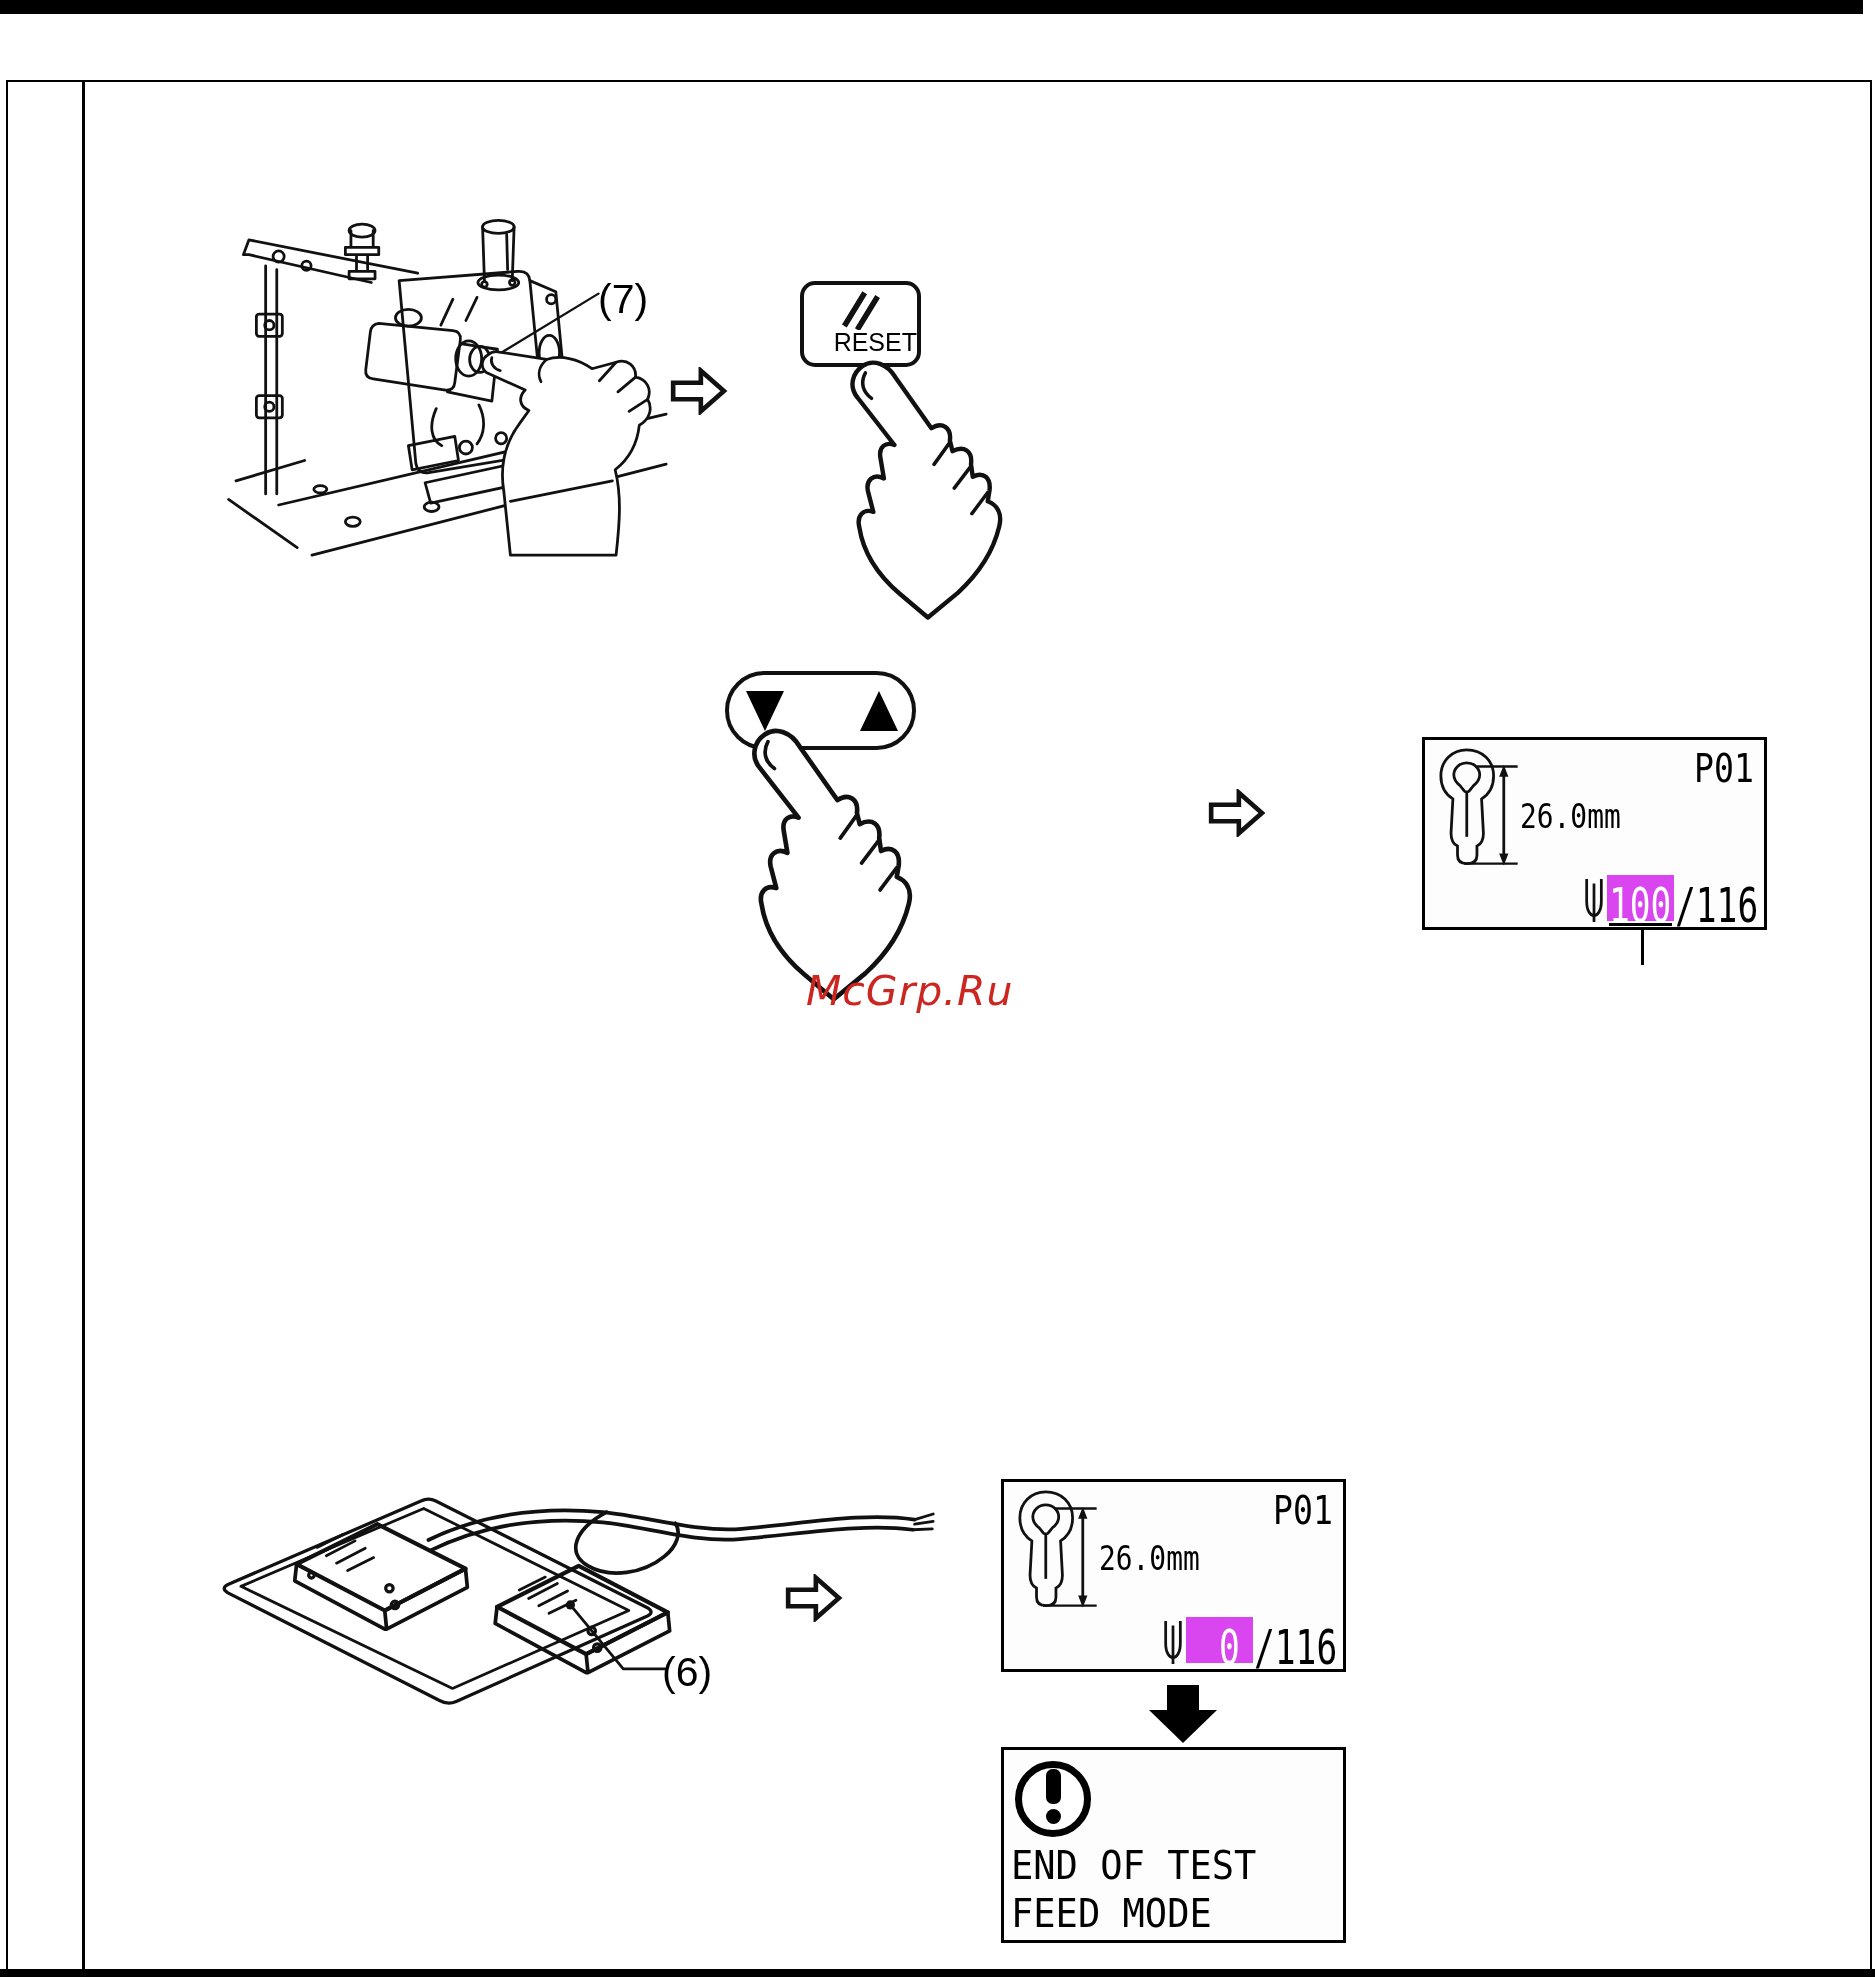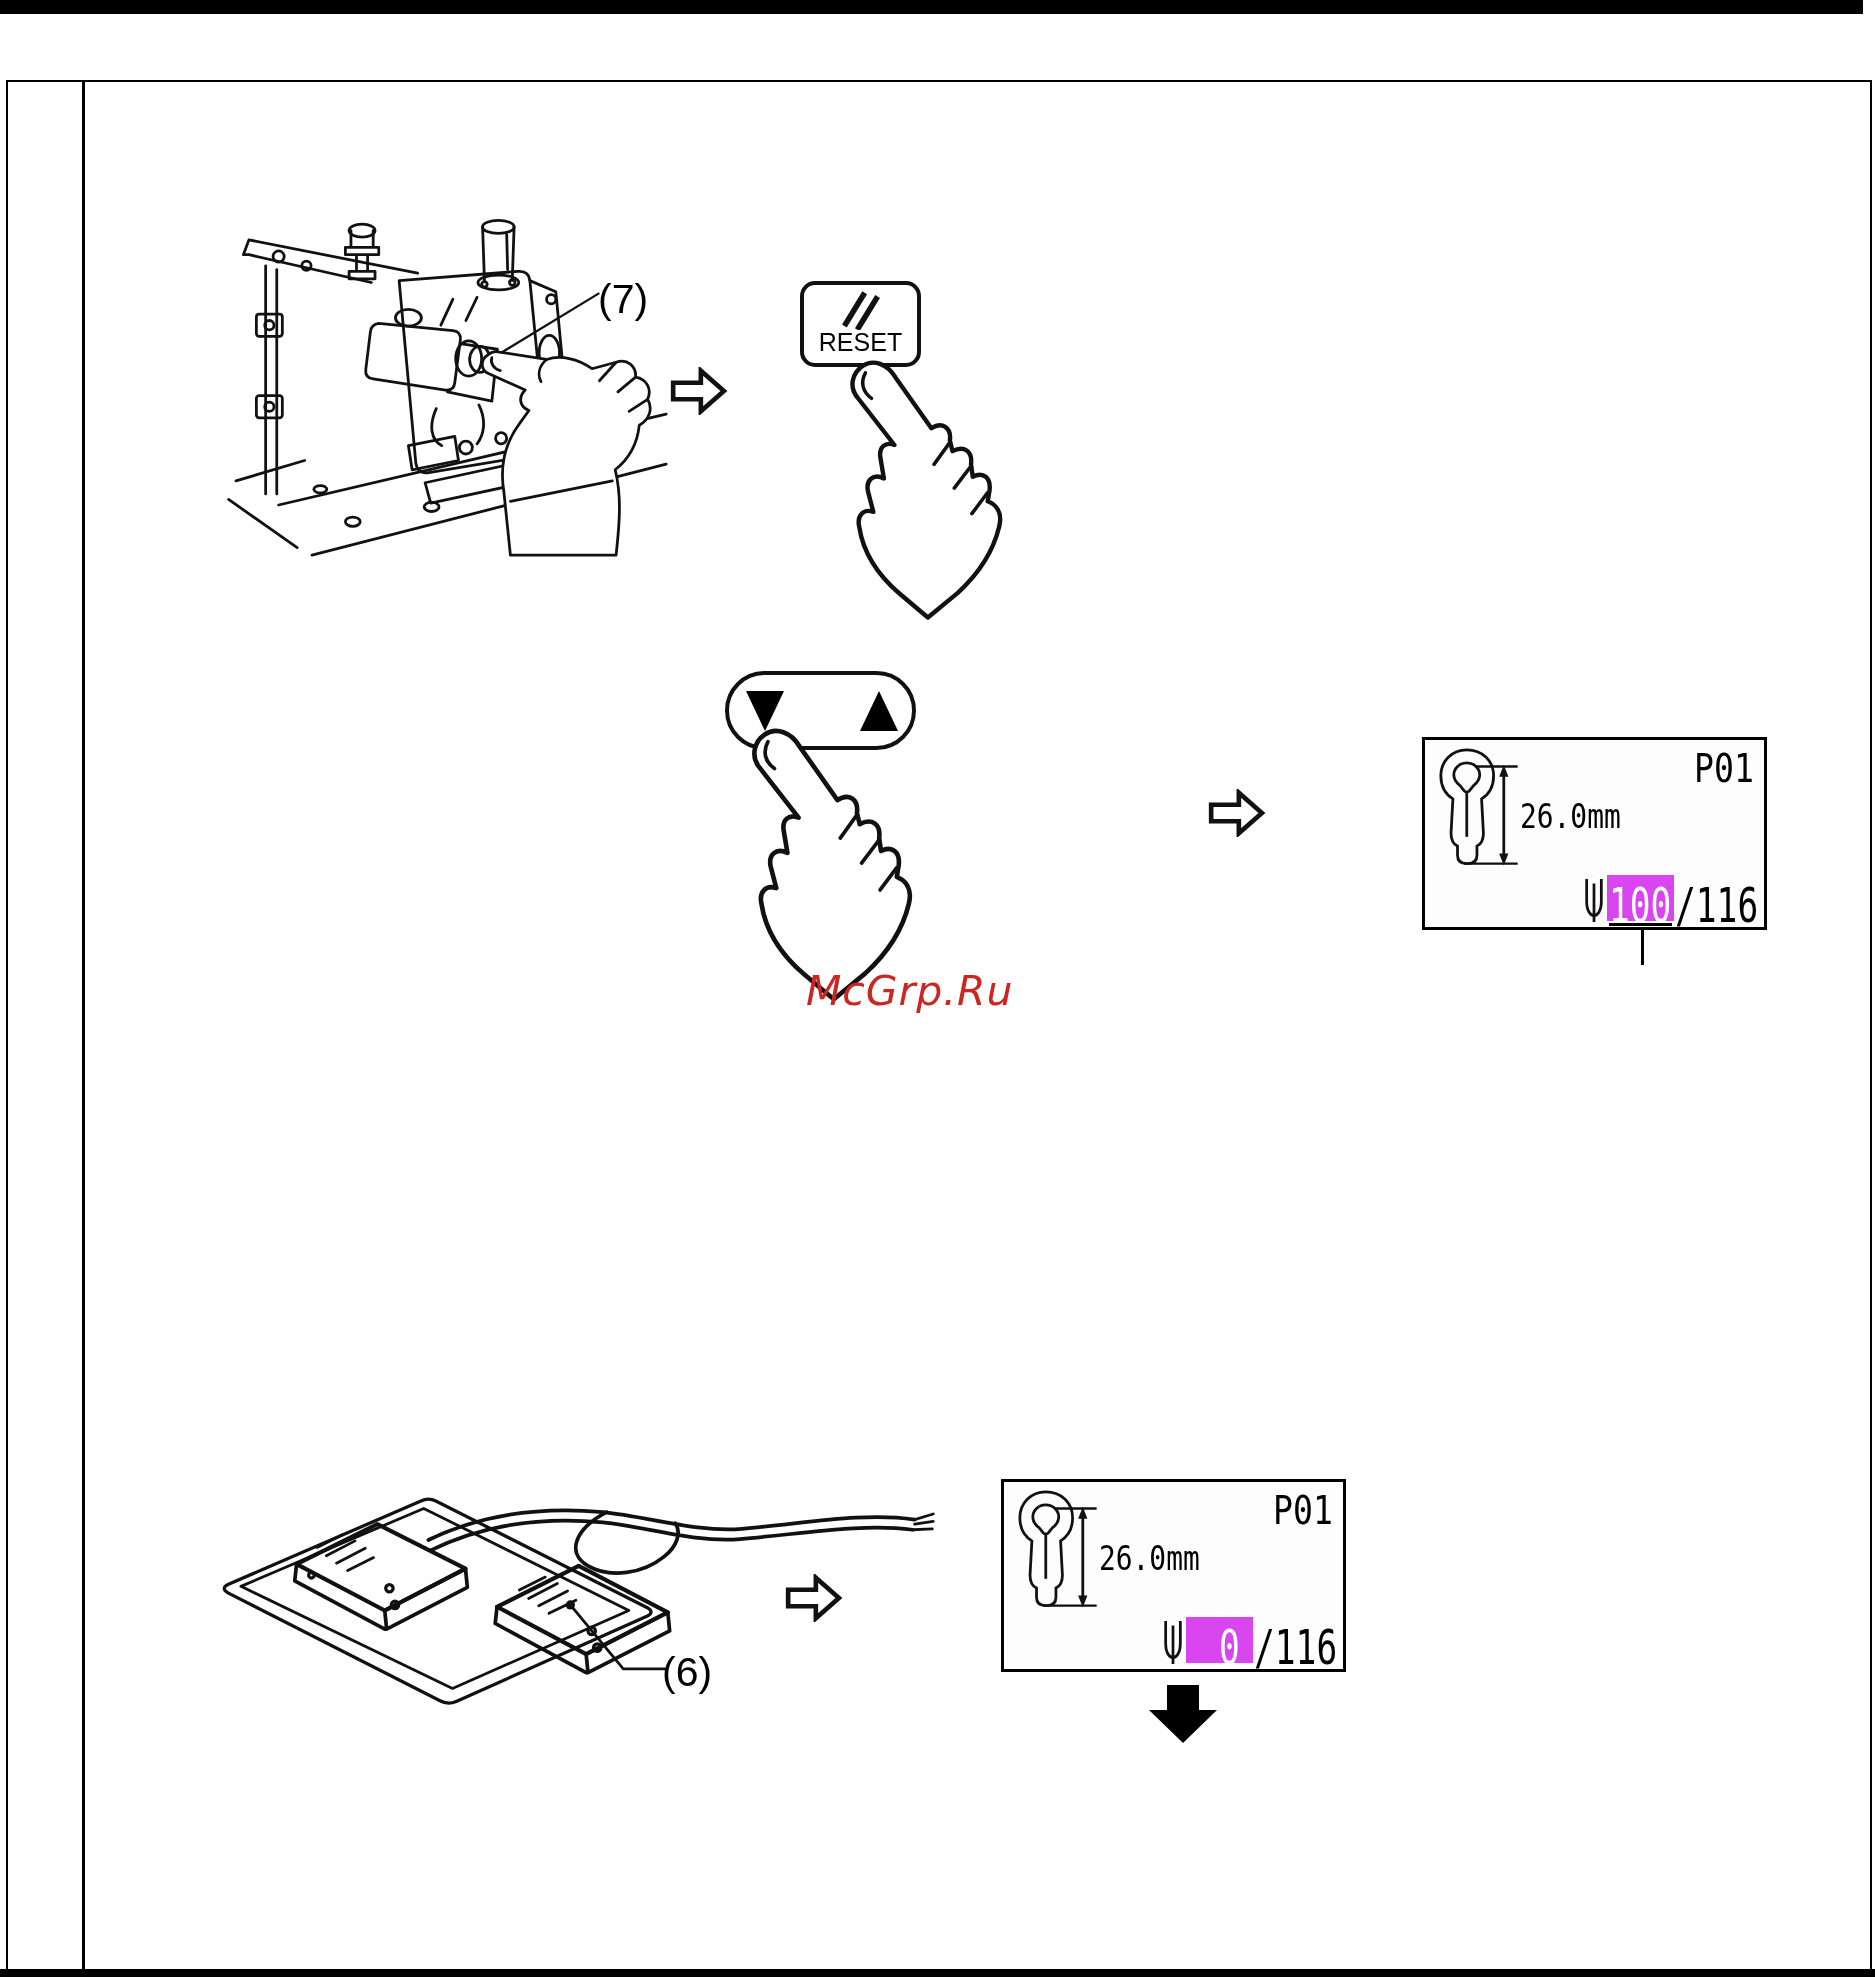--- a/index.html
+++ b/index.html
@@ -6,21 +6,21 @@
   #canvas{position:relative;width:1876px;height:1978px;background:#fff;overflow:hidden;
           font-family:"Liberation Sans",sans-serif;color:#000;}
   .abs{position:absolute;}
   .bar{background:#000;}
   
   .frame{border:2.8px solid #000;box-sizing:border-box;}
   
   svg.oarrow{width:58px;height:48px;}
   
   .key{border:4.6px solid #111;border-radius:15px;box-sizing:border-box;background:#fff;}
-  .key-label{position:absolute;left:0;right:0;bottom:5.6px;text-align:center;
+  .key-label{position:absolute;left:0;right:0;bottom:5.6px;text-align:right;
              font-size:25px;letter-spacing:0px;font-weight:400;}
   
   .pill{border:4.6px solid #111;border-radius:40px;box-sizing:border-box;background:#fff;}
   .tri-down{width:0;height:0;border-left:19.5px solid transparent;border-right:19.5px solid transparent;
             border-top:40px solid #000;}
   .tri-up{width:0;height:0;border-left:19.5px solid transparent;border-right:19.5px solid transparent;
           border-bottom:40px solid #000;}
   
   .lcd{border:3.7px solid #000;box-sizing:border-box;background:#fdfdfd;}
   .lcdtext{font-family:"DejaVu Sans Mono",monospace;line-height:1;white-space:pre;
@@ -226,15 +226,22 @@
     </svg>
     <div class="abs cntbox" style="left:182px;top:135px;width:67px;height:46px;text-align:right;">
       <span class="lcdtext t-cnt" style="margin:5.6px 13px 0 0;transform-origin:right top;">0</span>
     </div>
     <span class="abs lcdtext t-cnt" style="left:250px;top:141px;">/116</span>
   </div>
 
   <div class="abs bar" style="left:1167px;top:1685px;width:32px;height:25px;"></div>
   <div class="abs head-down" style="left:1149px;top:1710px;"></div>
 
+  <div class="abs lcd" style="left:1001px;top:1747px;width:345px;height:196px;">
+    <div class="abs wcircle" style="left:11px;top:11px;width:76px;height:76px;"></div>
+    <div class="abs wbar" style="left:42px;top:18.6px;width:15px;height:35px;"></div>
+    <div class="abs wdot" style="left:42px;top:59px;width:15px;height:15px;"></div>
+    <span class="abs lcdtext t-msg" style="left:7.4px;top:96px;">END OF TEST</span>
+    <span class="abs lcdtext t-msg" style="left:7.4px;top:144px;">FEED MODE</span>
+  </div>
 
 </div>
 
 
 </body></html>

